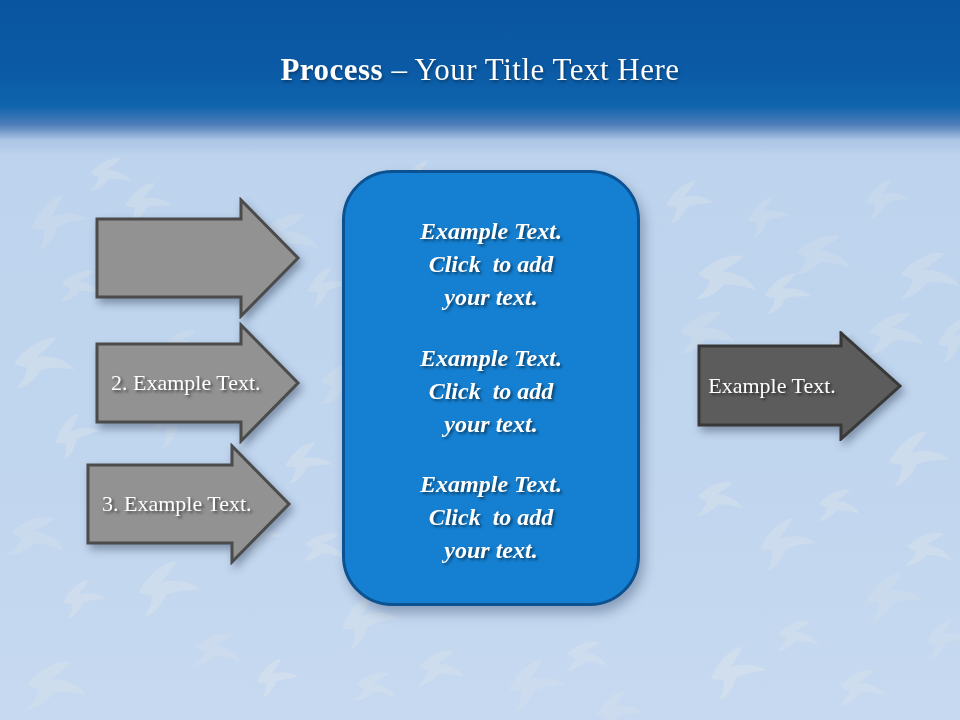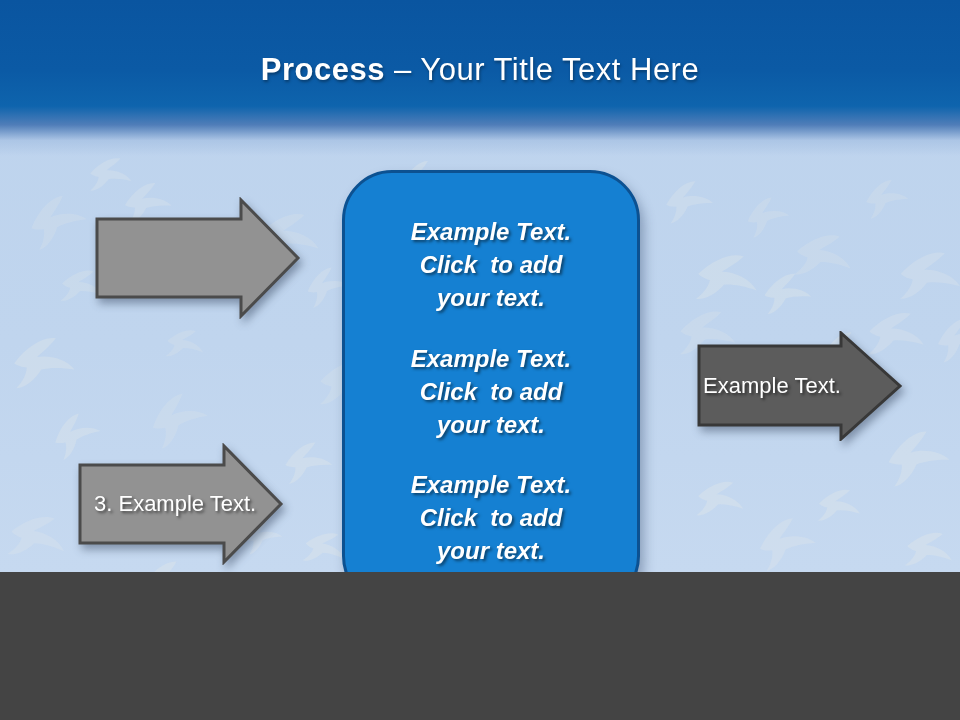--- a/index.html
+++ b/index.html
@@ -1,19 +1,19 @@
 <!DOCTYPE html>
 <html><head>
 <meta charset="utf-8">
 <style>
   html,body{margin:0;padding:0;background:#444;}
   .slide{
-    position:relative;width:960px;height:572px;overflow:hidden;
+    position:relative;width:960px;height:720px;overflow:hidden;
     background:linear-gradient(180deg,#bdd3ed 0%,#c0d5ee 60%,#c6d9f0 100%);
-    font-family:Liberation Sans, sans-serif;
+    font-family:Liberation Serif, serif;
   }
   
   .birds{position:absolute;left:0;top:140px;width:960px;height:580px;opacity:.5;}
   
   .header{
     position:absolute;left:0;top:0;width:960px;height:156px;
     background:linear-gradient(180deg,#0a55a0 0%,#0b5aa5 45%,#0e64ad 68%,
                rgba(60,110,175,.85) 80%,rgba(150,180,220,.45) 90%,rgba(189,211,237,0) 100%);
   }
   .title{
@@ -115,22 +115,28 @@
     <span class="bold">Process</span>
     <span class="rest">– Your Title Text Here</span>
   </div>
 
   <div class="arrow arrow-left" style="left:95px;top:197px;width:206px;height:122px;">
     <svg width="206" height="122" viewBox="0 0 206 122">
       <polygon points="2,22 146,22 146,3 203,61 146,119 146,100 2,100" fill="#929292" stroke="#4b4b4b" stroke-width="3" stroke-linejoin="miter"></polygon>
     </svg>
   </div>
 
+  <div class="arrow arrow-left" style="left:95px;top:322px;width:206px;height:122px;">
+    <svg width="206" height="122" viewBox="0 0 206 122">
+      <polygon points="2,22 146,22 146,3 203,61 146,119 146,100 2,100" fill="#929292" stroke="#4b4b4b" stroke-width="3" stroke-linejoin="miter"></polygon>
+    </svg>
+    <div class="arrow-label">2. Example Text.</div>
+  </div>
 
-  <div class="arrow arrow-left" style="left:78px;top:443px;width:206px;height:122px;">
+  <div class="arrow arrow-left" style="left:86px;top:443px;width:206px;height:122px;">
     <svg width="206" height="122" viewBox="0 0 206 122">
       <polygon points="2,22 146,22 146,3 203,61 146,119 146,100 2,100" fill="#929292" stroke="#4b4b4b" stroke-width="3" stroke-linejoin="miter"></polygon>
     </svg>
     <div class="arrow-label">3. Example Text.</div>
   </div>
 
   <div class="panel">
     <div class="panel-block">
       <div class="panel-line">Example Text.</div>
       <div class="panel-line">Click  to add</div>

